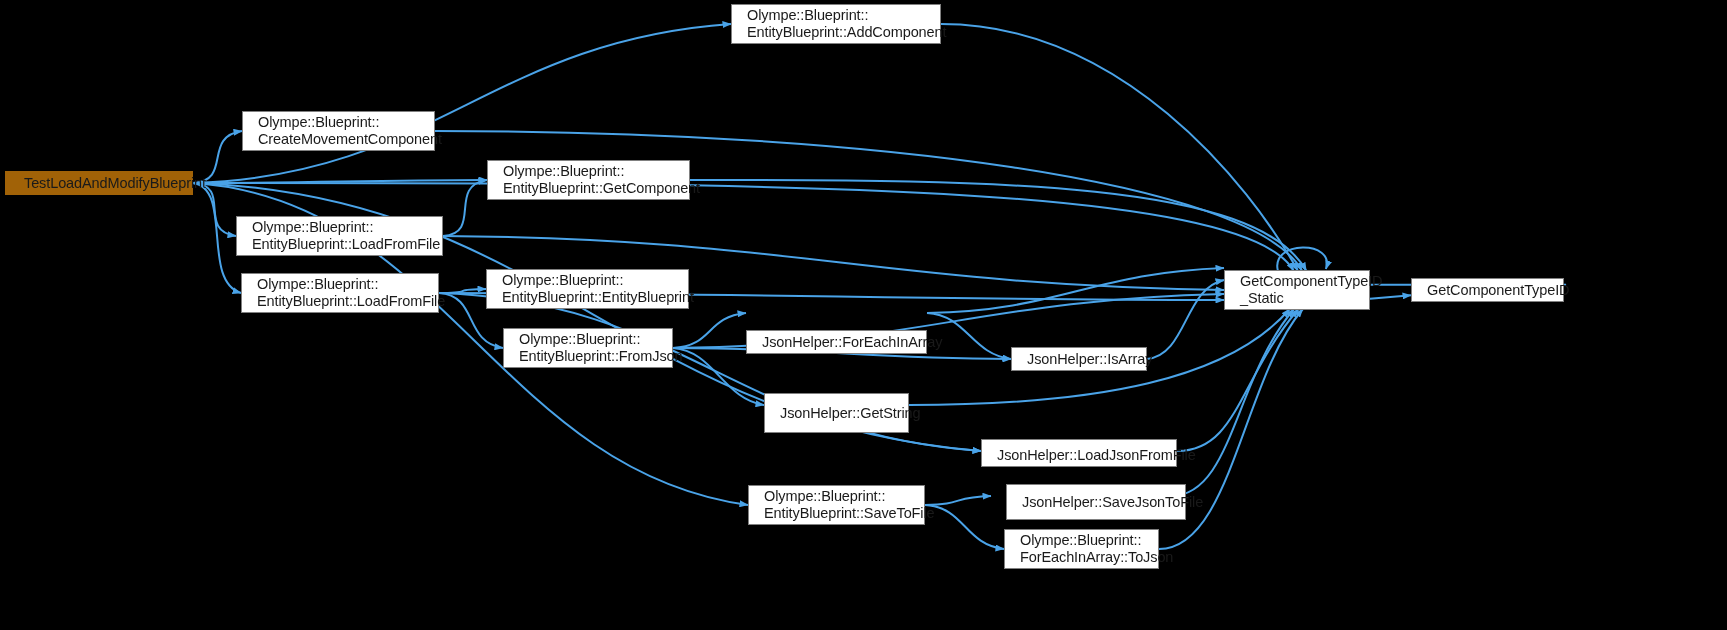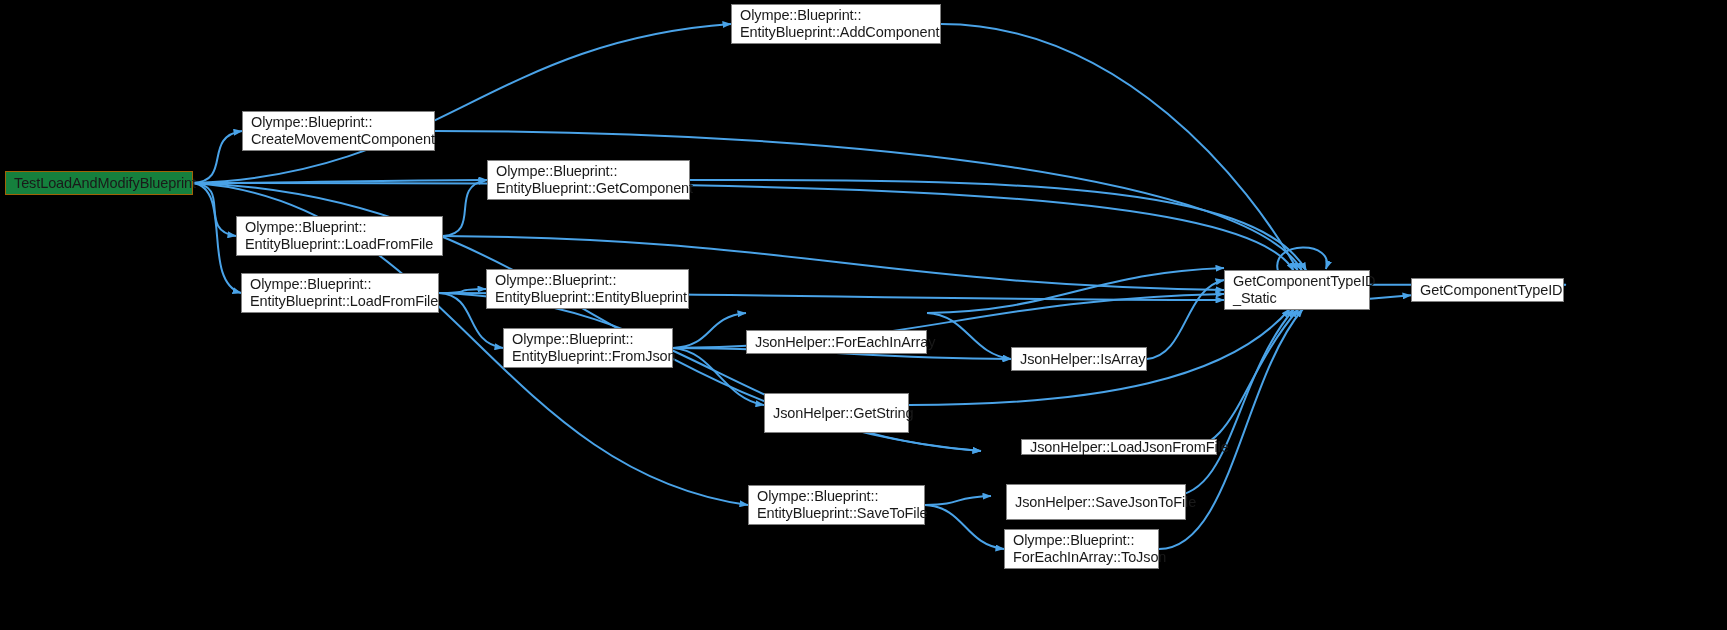--- a/index.html
+++ b/index.html
@@ -26,27 +26,27 @@
     position: absolute;
     box-sizing: border-box;
     background: #ffffff;
     border: 1px solid #808080;
     color: #1a1a1a;
     font-size: 14.5px;
     line-height: 17px;
     display: flex;
     flex-direction: column;
     justify-content: center;
-    padding: 2px 7px 2px 8px;
+    padding: 2px 7px 2px 15px;
     white-space: pre;
     letter-spacing: -0.1px;
   }
   .node.root {
-    background: #15803d;
-    border: 1px solid #a16207;
+    background: #a16207;
+    border: 4px solid #a16207;
   }
   .node .line2 { display: block; }
 </style>
 </head>
 <body>
 
 <div id="graph-root">
 
   <svg id="edges" viewBox="0 0 1727 630">
     <defs>
@@ -96,21 +96,21 @@
       <div class="node" style="left: 731px; top: 4px; width: 210px; height: 40px;"><span>Olympe::Blueprint::</span><span class="line2">EntityBlueprint::AddComponent</span></div>
       <div class="node" style="left: 242px; top: 111px; width: 193px; height: 40px;"><span>Olympe::Blueprint::</span><span class="line2">CreateMovementComponent</span></div>
       <div class="node" style="left: 487px; top: 160px; width: 203px; height: 40px;"><span>Olympe::Blueprint::</span><span class="line2">EntityBlueprint::GetComponent</span></div>
       <div class="node" style="left: 236px; top: 216px; width: 207px; height: 40px;"><span>Olympe::Blueprint::</span><span class="line2">EntityBlueprint::LoadFromFile</span></div>
       <div class="node" style="left: 241px; top: 273px; width: 198px; height: 40px;"><span>Olympe::Blueprint::</span><span class="line2">EntityBlueprint::LoadFromFile</span></div>
       <div class="node" style="left: 486px; top: 269px; width: 203px; height: 40px;"><span>Olympe::Blueprint::</span><span class="line2">EntityBlueprint::EntityBlueprint</span></div>
       <div class="node" style="left: 503px; top: 328px; width: 170px; height: 40px;"><span>Olympe::Blueprint::</span><span class="line2">EntityBlueprint::FromJson</span></div>
       <div class="node" style="left: 746px; top: 301px; width: 181px; height: 24px; margin-top: 29px;"><span>JsonHelper::ForEachInArray</span></div>
       <div class="node" style="left: 1011px; top: 347px; width: 136px; height: 24px; text-align: right;"><span>JsonHelper::IsArray</span></div>
       <div class="node" style="left: 764px; top: 393px; width: 145px; height: 40px;"><span>JsonHelper::GetString</span></div>
-      <div class="node" style="left: 1021px; top: 439px; width: 196px; height: 16px;"><span>JsonHelper::LoadJsonFromFile</span></div>
+      <div class="node" style="left: 981px; top: 439px; width: 196px; height: 28px; justify-content: flex-end;"><span>JsonHelper::LoadJsonFromFile</span></div>
       <div class="node" style="left: 748px; top: 485px; width: 177px; height: 40px;"><span>Olympe::Blueprint::</span><span class="line2">EntityBlueprint::SaveToFile</span></div>
       <div class="node" style="left: 1006px; top: 484px; width: 180px; height: 36px;"><span>JsonHelper::SaveJsonToFile</span></div>
       <div class="node" style="left: 1004px; top: 529px; width: 155px; height: 40px;"><span>Olympe::Blueprint::</span><span class="line2">ForEachInArray::ToJson</span></div>
       <div class="node" style="left: 1224px; top: 270px; width: 146px; height: 40px;"><span>GetComponentTypeID</span><span class="line2">_Static</span></div>
       <div class="node" style="left: 1411px; top: 278px; width: 153px; height: 24px;"><span>GetComponentTypeID</span></div>
     </div>
 
 </div>
 
 </body></html>

